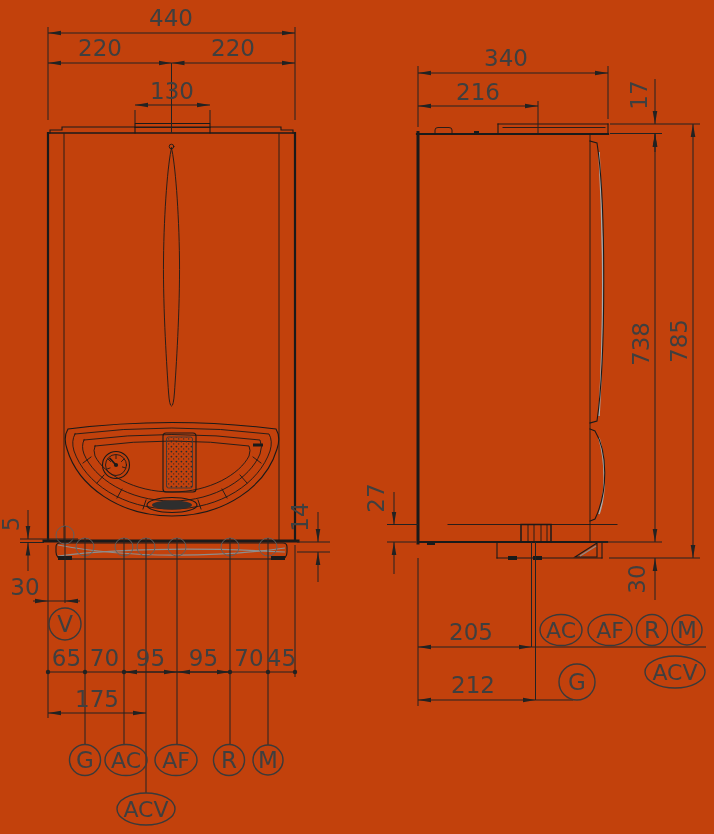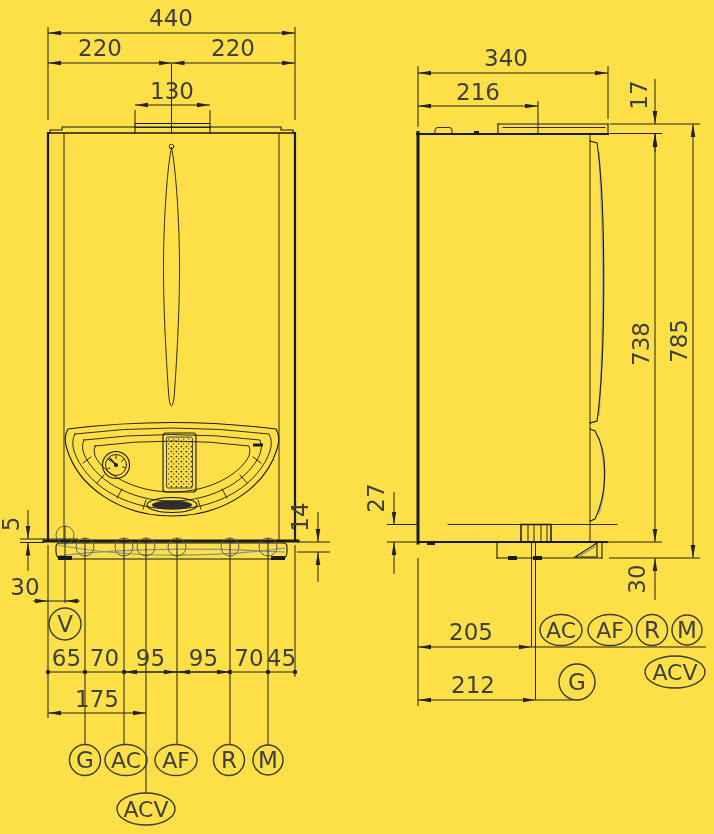--- a/index.html
+++ b/index.html
@@ -1,16 +1,16 @@
 <!DOCTYPE html>
 <html><head>
 <meta charset="utf-8">
 <style>
   html,body{margin:0;padding:0;background:#ffffff;}
-  .page{width:714px;height:834px;position:relative;background:#fde047;}
+  .page{width:714px;height:834px;position:relative;background:#c2410c;}
   svg{display:block;}
   .ln{stroke:#1a1a1a;fill:none;stroke-width:1.1;stroke-linecap:square;}
   .w15{stroke-width:1.5;}
   .w2{stroke-width:2.2;}
   .w3{stroke-width:3;}
   .thin{stroke-width:0.9;}
   .dim{stroke:#222;fill:none;stroke-width:1;}
   .gray{stroke:#8d8d8d;fill:none;stroke-width:1.2;}
   .shade{stroke:#aaaaaa;fill:none;stroke-width:1.6;}
   .fillb{fill:#1a1a1a;stroke:none;}

